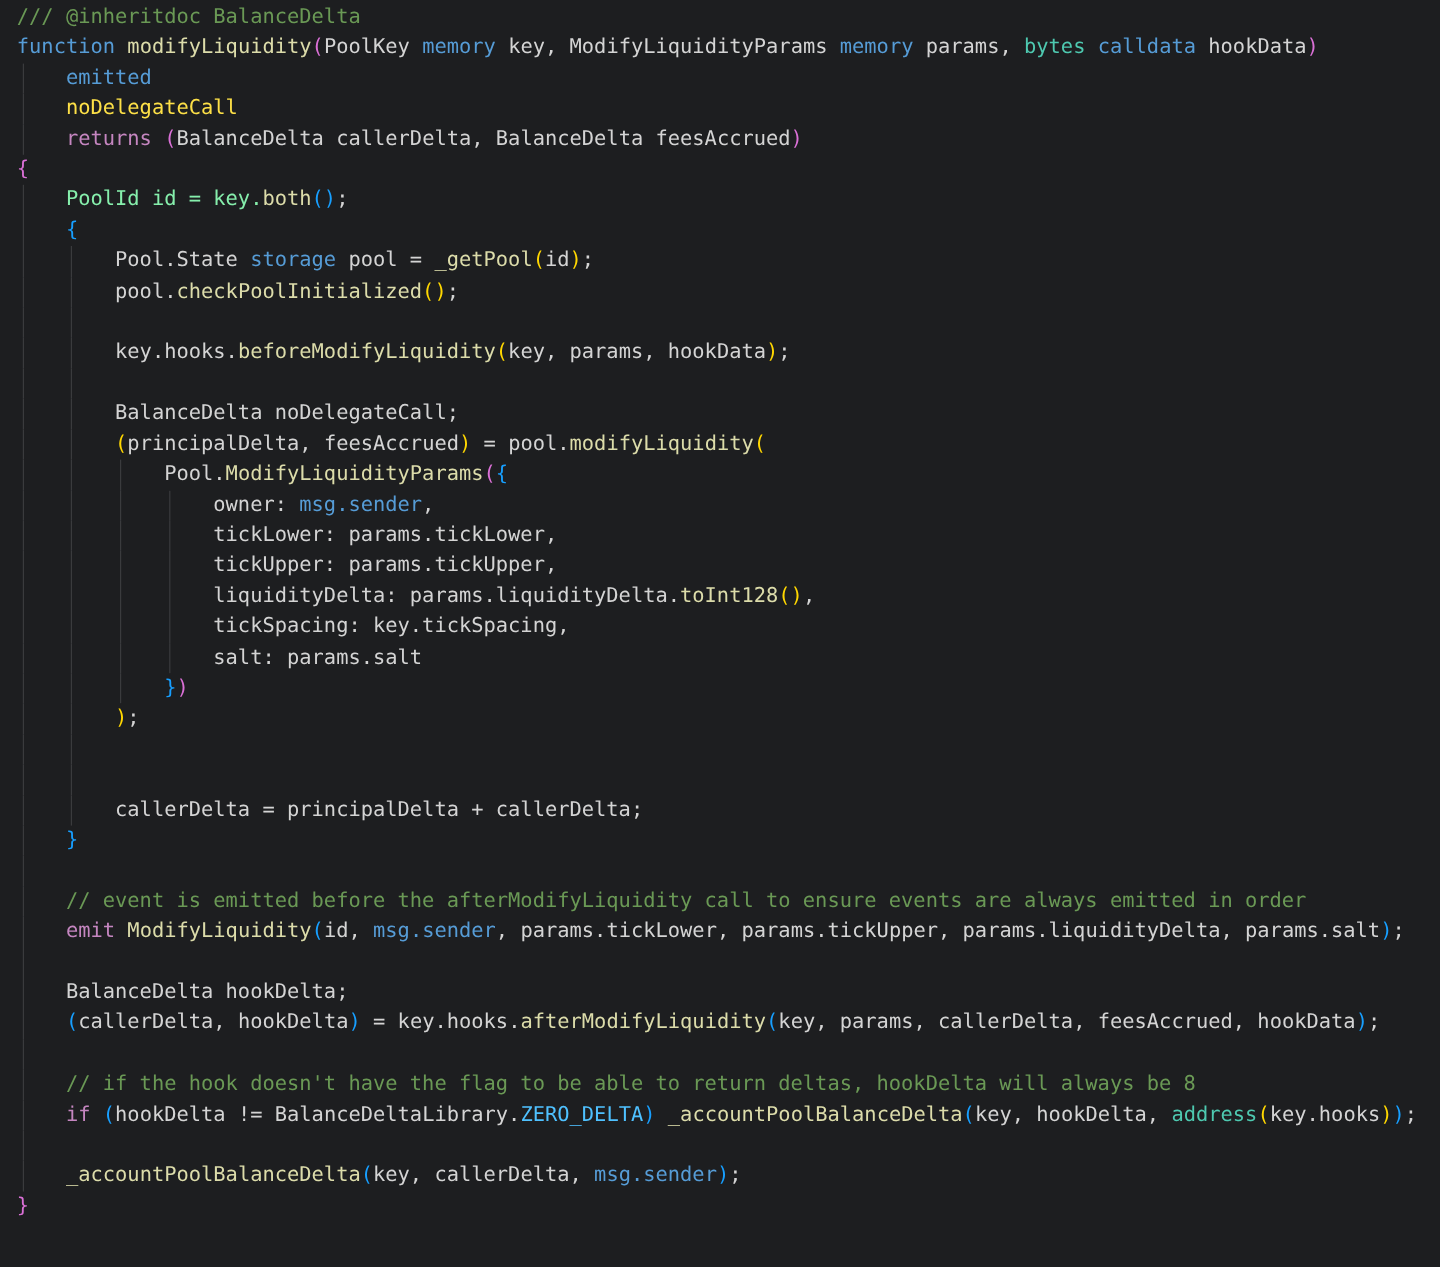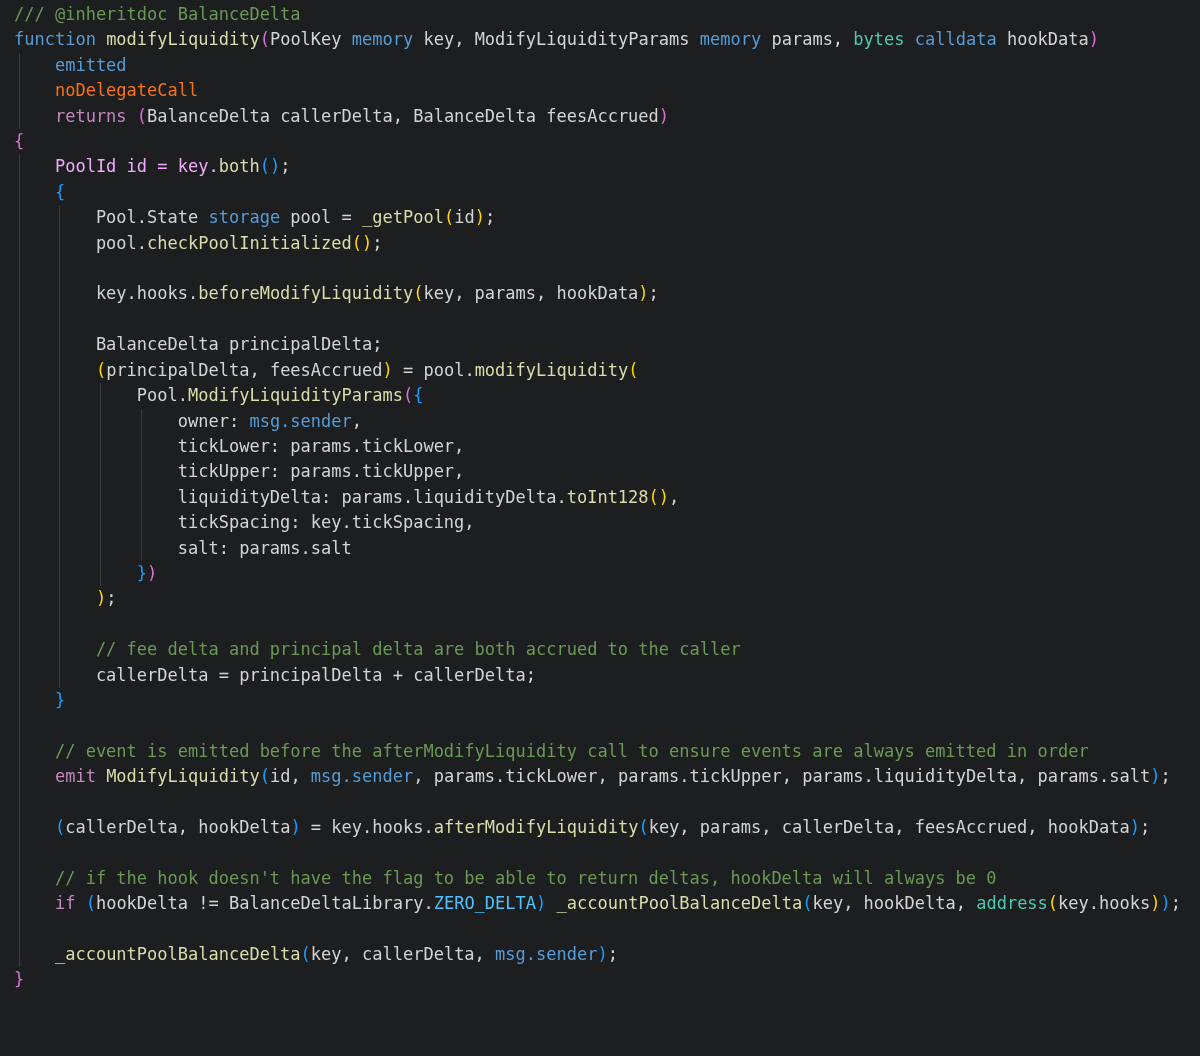--- a/index.html
+++ b/index.html
@@ -41,50 +41,51 @@
   
 </style>
 </head>
 <body>
 
 <div class="editor" style="background: rgb(29, 30, 32);">
   <div class="code-area">
       <div class="code-line"><span class="tok" style="color: rgb(106, 153, 85);">/// @inheritdoc BalanceDelta</span></div>
       <div class="code-line"><span class="tok" style="color: rgb(86, 156, 214);">function </span><span class="tok" style="color: rgb(220, 220, 170);">modifyLiquidity</span><span class="tok" style="color: rgb(218, 112, 214);">(</span><span class="tok" style="color: rgb(212, 212, 212);">PoolKey </span><span class="tok" style="color: rgb(86, 156, 214);">memory</span><span class="tok" style="color: rgb(212, 212, 212);"> key, ModifyLiquidityParams </span><span class="tok" style="color: rgb(86, 156, 214);">memory</span><span class="tok" style="color: rgb(212, 212, 212);"> params, </span><span class="tok" style="color: rgb(78, 201, 176);">bytes</span><span class="tok" style="color: rgb(212, 212, 212);"> </span><span class="tok" style="color: rgb(86, 156, 214);">calldata</span><span class="tok" style="color: rgb(212, 212, 212);"> hookData</span><span class="tok" style="color: rgb(218, 112, 214);">)</span></div>
       <div class="code-line"><span class="indent-guide" style="left: 4.5px; background: rgb(58, 59, 61);"></span><span class="tok" style="color: rgb(86, 156, 214);">    emitted</span></div>
-      <div class="code-line"><span class="indent-guide" style="left: 4.5px; background: rgb(58, 59, 61);"></span><span class="tok" style="color: #f97316; text-align: right;">    noDelegateCall</span></div>
+      <div class="code-line"><span class="indent-guide" style="left: 4.5px; background: rgb(58, 59, 61);"></span><span class="tok" style="color: #fde047; text-align: right;">    noDelegateCall</span></div>
       <div class="code-line"><span class="indent-guide" style="left: 4.5px; background: rgb(58, 59, 61);"></span><span class="tok" style="color: rgb(197, 134, 192);">    returns </span><span class="tok" style="color: rgb(218, 112, 214);">(</span><span class="tok" style="color: rgb(212, 212, 212);">BalanceDelta callerDelta, BalanceDelta feesAccrued</span><span class="tok" style="color: rgb(218, 112, 214);">)</span></div>
       <div class="code-line"><span class="tok" style="color: rgb(218, 112, 214);">{</span></div>
-      <div class="code-line"><span class="indent-guide" style="left: 4.5px; background: rgb(58, 59, 61);"></span><span class="tok" style="color: #f0abfc; margin-top: 48px;">    PoolId id = key.</span><span class="tok" style="color: rgb(220, 220, 170);">both</span><span class="tok" style="color: rgb(23, 159, 255);">()</span><span class="tok" style="color: rgb(212, 212, 212);">;</span></div>
+      <div class="code-line"><span class="indent-guide" style="left: 4.5px; background: rgb(58, 59, 61);"></span><span class="tok" style="color: #86efac; margin-top: 48px;">    PoolId id = key.</span><span class="tok" style="color: rgb(220, 220, 170);">both</span><span class="tok" style="color: rgb(23, 159, 255);">()</span><span class="tok" style="color: rgb(212, 212, 212);">;</span></div>
       <div class="code-line"><span class="indent-guide" style="left: 4.5px; background: rgb(58, 59, 61);"></span><span class="tok" style="color: rgb(212, 212, 212);">    </span><span class="tok" style="color: rgb(23, 159, 255);">{</span></div>
       <div class="code-line"><span class="indent-guide" style="left: 4.5px; background: rgb(58, 59, 61);"></span><span class="indent-guide" style="left: 45.436px; background: rgb(58, 59, 61);"></span><span class="tok" style="color: rgb(212, 212, 212);">        Pool.State </span><span class="tok" style="color: rgb(86, 156, 214);">storage</span><span class="tok" style="color: rgb(212, 212, 212);"> pool = </span><span class="tok" style="color: rgb(220, 220, 170);">_getPool</span><span class="tok" style="color: rgb(255, 215, 0);">(</span><span class="tok" style="color: rgb(212, 212, 212);">id</span><span class="tok" style="color: rgb(255, 215, 0);">)</span><span class="tok" style="color: rgb(212, 212, 212);">;</span></div>
       <div class="code-line"><span class="indent-guide" style="left: 4.5px; background: rgb(58, 59, 61);"></span><span class="indent-guide" style="left: 45.436px; background: rgb(58, 59, 61);"></span><span class="tok" style="color: rgb(212, 212, 212);">        pool.</span><span class="tok" style="color: rgb(220, 220, 170);">checkPoolInitialized</span><span class="tok" style="color: rgb(255, 215, 0);">()</span><span class="tok" style="color: rgb(212, 212, 212);">;</span></div>
       <div class="code-line"><span class="indent-guide" style="left: 4.5px; background: rgb(58, 59, 61);"></span><span class="indent-guide" style="left: 45.436px; background: rgb(58, 59, 61);"></span></div>
       <div class="code-line"><span class="indent-guide" style="left: 4.5px; background: rgb(58, 59, 61);"></span><span class="indent-guide" style="left: 45.436px; background: rgb(58, 59, 61);"></span><span class="tok" style="color: rgb(212, 212, 212);">        key.hooks.</span><span class="tok" style="color: rgb(220, 220, 170);">beforeModifyLiquidity</span><span class="tok" style="color: rgb(255, 215, 0);">(</span><span class="tok" style="color: rgb(212, 212, 212);">key, params, hookData</span><span class="tok" style="color: rgb(255, 215, 0);">)</span><span class="tok" style="color: rgb(212, 212, 212);">;</span></div>
       <div class="code-line"><span class="indent-guide" style="left: 4.5px; background: rgb(58, 59, 61);"></span><span class="indent-guide" style="left: 45.436px; background: rgb(58, 59, 61);"></span></div>
-      <div class="code-line"><span class="indent-guide" style="left: 4.5px; background: rgb(58, 59, 61);"></span><span class="indent-guide" style="left: 45.436px; background: rgb(58, 59, 61);"></span><span class="tok" style="color: rgb(212, 212, 212);">        BalanceDelta principalDelta;</span></div>
+      <div class="code-line"><span class="indent-guide" style="left: 4.5px; background: rgb(58, 59, 61);"></span><span class="indent-guide" style="left: 45.436px; background: rgb(58, 59, 61);"></span><span class="tok" style="color: rgb(212, 212, 212);">        BalanceDelta noDelegateCall;</span></div>
       <div class="code-line"><span class="indent-guide" style="left: 4.5px; background: rgb(58, 59, 61);"></span><span class="indent-guide" style="left: 45.436px; background: rgb(58, 59, 61);"></span><span class="tok" style="color: rgb(212, 212, 212);">        </span><span class="tok" style="color: rgb(255, 215, 0);">(</span><span class="tok" style="color: rgb(212, 212, 212);">principalDelta, feesAccrued</span><span class="tok" style="color: rgb(255, 215, 0);">)</span><span class="tok" style="color: rgb(212, 212, 212);"> = pool.</span><span class="tok" style="color: rgb(220, 220, 170);">modifyLiquidity</span><span class="tok" style="color: rgb(255, 215, 0);">(</span></div>
       <div class="code-line"><span class="indent-guide" style="left: 4.5px; background: rgb(58, 59, 61);"></span><span class="indent-guide" style="left: 45.436px; background: rgb(58, 59, 61);"></span><span class="indent-guide" style="left: 86.372px; background: rgb(58, 59, 61);"></span><span class="tok" style="color: rgb(212, 212, 212);">            Pool.</span><span class="tok" style="color: rgb(220, 220, 170);">ModifyLiquidityParams</span><span class="tok" style="color: rgb(218, 112, 214);">(</span><span class="tok" style="color: rgb(23, 159, 255);">{</span></div>
       <div class="code-line"><span class="indent-guide" style="left: 4.5px; background: rgb(58, 59, 61);"></span><span class="indent-guide" style="left: 45.436px; background: rgb(58, 59, 61);"></span><span class="indent-guide" style="left: 86.372px; background: rgb(58, 59, 61);"></span><span class="indent-guide" style="left: 127.308px; background: rgb(58, 59, 61);"></span><span class="tok" style="color: rgb(212, 212, 212);">                owner: </span><span class="tok" style="color: rgb(86, 156, 214);">msg.sender</span><span class="tok" style="color: rgb(212, 212, 212);">,</span></div>
       <div class="code-line"><span class="indent-guide" style="left: 4.5px; background: rgb(58, 59, 61);"></span><span class="indent-guide" style="left: 45.436px; background: rgb(58, 59, 61);"></span><span class="indent-guide" style="left: 86.372px; background: rgb(58, 59, 61);"></span><span class="indent-guide" style="left: 127.308px; background: rgb(58, 59, 61);"></span><span class="tok" style="color: rgb(212, 212, 212);">                tickLower: params.tickLower,</span></div>
       <div class="code-line"><span class="indent-guide" style="left: 4.5px; background: rgb(58, 59, 61);"></span><span class="indent-guide" style="left: 45.436px; background: rgb(58, 59, 61);"></span><span class="indent-guide" style="left: 86.372px; background: rgb(58, 59, 61);"></span><span class="indent-guide" style="left: 127.308px; background: rgb(58, 59, 61);"></span><span class="tok" style="color: rgb(212, 212, 212);">                tickUpper: params.tickUpper,</span></div>
       <div class="code-line"><span class="indent-guide" style="left: 4.5px; background: rgb(58, 59, 61);"></span><span class="indent-guide" style="left: 45.436px; background: rgb(58, 59, 61);"></span><span class="indent-guide" style="left: 86.372px; background: rgb(58, 59, 61);"></span><span class="indent-guide" style="left: 127.308px; background: rgb(58, 59, 61);"></span><span class="tok" style="color: rgb(212, 212, 212);">                liquidityDelta: params.liquidityDelta.</span><span class="tok" style="color: rgb(220, 220, 170);">toInt128</span><span class="tok" style="color: rgb(255, 215, 0);">()</span><span class="tok" style="color: rgb(212, 212, 212);">,</span></div>
       <div class="code-line"><span class="indent-guide" style="left: 4.5px; background: rgb(58, 59, 61);"></span><span class="indent-guide" style="left: 45.436px; background: rgb(58, 59, 61);"></span><span class="indent-guide" style="left: 86.372px; background: rgb(58, 59, 61);"></span><span class="indent-guide" style="left: 127.308px; background: rgb(58, 59, 61);"></span><span class="tok" style="color: rgb(212, 212, 212);">                tickSpacing: key.tickSpacing,</span></div>
       <div class="code-line"><span class="indent-guide" style="left: 4.5px; background: rgb(58, 59, 61);"></span><span class="indent-guide" style="left: 45.436px; background: rgb(58, 59, 61);"></span><span class="indent-guide" style="left: 86.372px; background: rgb(58, 59, 61);"></span><span class="indent-guide" style="left: 127.308px; background: rgb(58, 59, 61);"></span><span class="tok" style="color: rgb(212, 212, 212);">                salt: params.salt</span></div>
       <div class="code-line"><span class="indent-guide" style="left: 4.5px; background: rgb(58, 59, 61);"></span><span class="indent-guide" style="left: 45.436px; background: rgb(58, 59, 61);"></span><span class="indent-guide" style="left: 86.372px; background: rgb(58, 59, 61);"></span><span class="tok" style="color: rgb(212, 212, 212);">            </span><span class="tok" style="color: rgb(23, 159, 255);">}</span><span class="tok" style="color: rgb(218, 112, 214);">)</span></div>
       <div class="code-line"><span class="indent-guide" style="left: 4.5px; background: rgb(58, 59, 61);"></span><span class="indent-guide" style="left: 45.436px; background: rgb(58, 59, 61);"></span><span class="tok" style="color: rgb(212, 212, 212);">        </span><span class="tok" style="color: rgb(255, 215, 0);">)</span><span class="tok" style="color: rgb(212, 212, 212);">;</span></div>
       <div class="code-line"><span class="indent-guide" style="left: 4.5px; background: rgb(58, 59, 61);"></span><span class="indent-guide" style="left: 45.436px; background: rgb(58, 59, 61);"></span></div>
-      <div class="code-line"><span class="indent-guide" style="left: 4.5px; background: rgb(58, 59, 61);"></span><span class="indent-guide" style="left: 45.436px; background: rgb(58, 59, 61);"></span><span class="tok" style="color: rgb(106, 153, 85);">        // fee delta and principal delta are both accrued to the caller</span></div>
+      <div class="code-line"><span class="indent-guide" style="left: 4.5px; background: rgb(58, 59, 61);"></span><span class="indent-guide" style="left: 45.436px; background: rgb(58, 59, 61);"></span></div>
       <div class="code-line"><span class="indent-guide" style="left: 4.5px; background: rgb(58, 59, 61);"></span><span class="indent-guide" style="left: 45.436px; background: rgb(58, 59, 61);"></span><span class="tok" style="color: rgb(212, 212, 212);">        callerDelta = principalDelta + callerDelta;</span></div>
       <div class="code-line"><span class="indent-guide" style="left: 4.5px; background: rgb(58, 59, 61);"></span><span class="tok" style="color: rgb(212, 212, 212);">    </span><span class="tok" style="color: rgb(23, 159, 255);">}</span></div>
       <div class="code-line"><span class="indent-guide" style="left: 4.5px; background: rgb(58, 59, 61);"></span></div>
       <div class="code-line"><span class="indent-guide" style="left: 4.5px; background: rgb(58, 59, 61);"></span><span class="tok" style="color: rgb(106, 153, 85);">    // event is emitted before the afterModifyLiquidity call to ensure events are always emitted in order</span></div>
       <div class="code-line"><span class="indent-guide" style="left: 4.5px; background: rgb(58, 59, 61);"></span><span class="tok" style="color: rgb(197, 134, 192);">    emit </span><span class="tok" style="color: rgb(220, 220, 170);">ModifyLiquidity</span><span class="tok" style="color: rgb(23, 159, 255);">(</span><span class="tok" style="color: rgb(212, 212, 212);">id, </span><span class="tok" style="color: rgb(86, 156, 214);">msg.sender</span><span class="tok" style="color: rgb(212, 212, 212);">, params.tickLower, params.tickUpper, params.liquidityDelta, params.salt</span><span class="tok" style="color: rgb(23, 159, 255);">)</span><span class="tok" style="color: rgb(212, 212, 212);">;</span></div>
       <div class="code-line"><span class="indent-guide" style="left: 4.5px; background: rgb(58, 59, 61);"></span></div>
+      <div class="code-line"><span class="indent-guide" style="left: 4.5px; background: rgb(58, 59, 61);"></span><span class="tok" style="color: rgb(212, 212, 212);">    BalanceDelta hookDelta;</span></div>
       <div class="code-line"><span class="indent-guide" style="left: 4.5px; background: rgb(58, 59, 61);"></span><span class="tok" style="color: rgb(212, 212, 212);">    </span><span class="tok" style="color: rgb(23, 159, 255);">(</span><span class="tok" style="color: rgb(212, 212, 212);">callerDelta, hookDelta</span><span class="tok" style="color: rgb(23, 159, 255);">)</span><span class="tok" style="color: rgb(212, 212, 212);"> = key.hooks.</span><span class="tok" style="color: rgb(220, 220, 170);">afterModifyLiquidity</span><span class="tok" style="color: rgb(23, 159, 255);">(</span><span class="tok" style="color: rgb(212, 212, 212);">key, params, callerDelta, feesAccrued, hookData</span><span class="tok" style="color: rgb(23, 159, 255);">)</span><span class="tok" style="color: rgb(212, 212, 212);">;</span></div>
       <div class="code-line"><span class="indent-guide" style="left: 4.5px; background: rgb(58, 59, 61);"></span></div>
-      <div class="code-line"><span class="indent-guide" style="left: 4.5px; background: rgb(58, 59, 61);"></span><span class="tok" style="color: rgb(106, 153, 85);">    // if the hook doesn't have the flag to be able to return deltas, hookDelta will always be 0</span></div>
+      <div class="code-line"><span class="indent-guide" style="left: 4.5px; background: rgb(58, 59, 61);"></span><span class="tok" style="color: rgb(106, 153, 85);">    // if the hook doesn't have the flag to be able to return deltas, hookDelta will always be 8</span></div>
       <div class="code-line"><span class="indent-guide" style="left: 4.5px; background: rgb(58, 59, 61);"></span><span class="tok" style="color: rgb(197, 134, 192);">    if </span><span class="tok" style="color: rgb(23, 159, 255);">(</span><span class="tok" style="color: rgb(212, 212, 212);">hookDelta != BalanceDeltaLibrary.</span><span class="tok" style="color: rgb(79, 193, 255);">ZERO_DELTA</span><span class="tok" style="color: rgb(23, 159, 255);">)</span><span class="tok" style="color: rgb(212, 212, 212);"> </span><span class="tok" style="color: rgb(220, 220, 170);">_accountPoolBalanceDelta</span><span class="tok" style="color: rgb(23, 159, 255);">(</span><span class="tok" style="color: rgb(212, 212, 212);">key, hookDelta, </span><span class="tok" style="color: rgb(78, 201, 176);">address</span><span class="tok" style="color: rgb(255, 215, 0);">(</span><span class="tok" style="color: rgb(212, 212, 212);">key.hooks</span><span class="tok" style="color: rgb(255, 215, 0);">)</span><span class="tok" style="color: rgb(23, 159, 255);">)</span><span class="tok" style="color: rgb(212, 212, 212);">;</span></div>
       <div class="code-line"><span class="indent-guide" style="left: 4.5px; background: rgb(58, 59, 61);"></span></div>
       <div class="code-line"><span class="indent-guide" style="left: 4.5px; background: rgb(58, 59, 61);"></span><span class="tok" style="color: rgb(212, 212, 212);">    </span><span class="tok" style="color: rgb(220, 220, 170);">_accountPoolBalanceDelta</span><span class="tok" style="color: rgb(23, 159, 255);">(</span><span class="tok" style="color: rgb(212, 212, 212);">key, callerDelta, </span><span class="tok" style="color: rgb(86, 156, 214);">msg.sender</span><span class="tok" style="color: rgb(23, 159, 255);">)</span><span class="tok" style="color: rgb(212, 212, 212);">;</span></div>
       <div class="code-line"><span class="tok" style="color: rgb(218, 112, 214);">}</span></div>
     </div>
 </div>
 
 </body></html>

